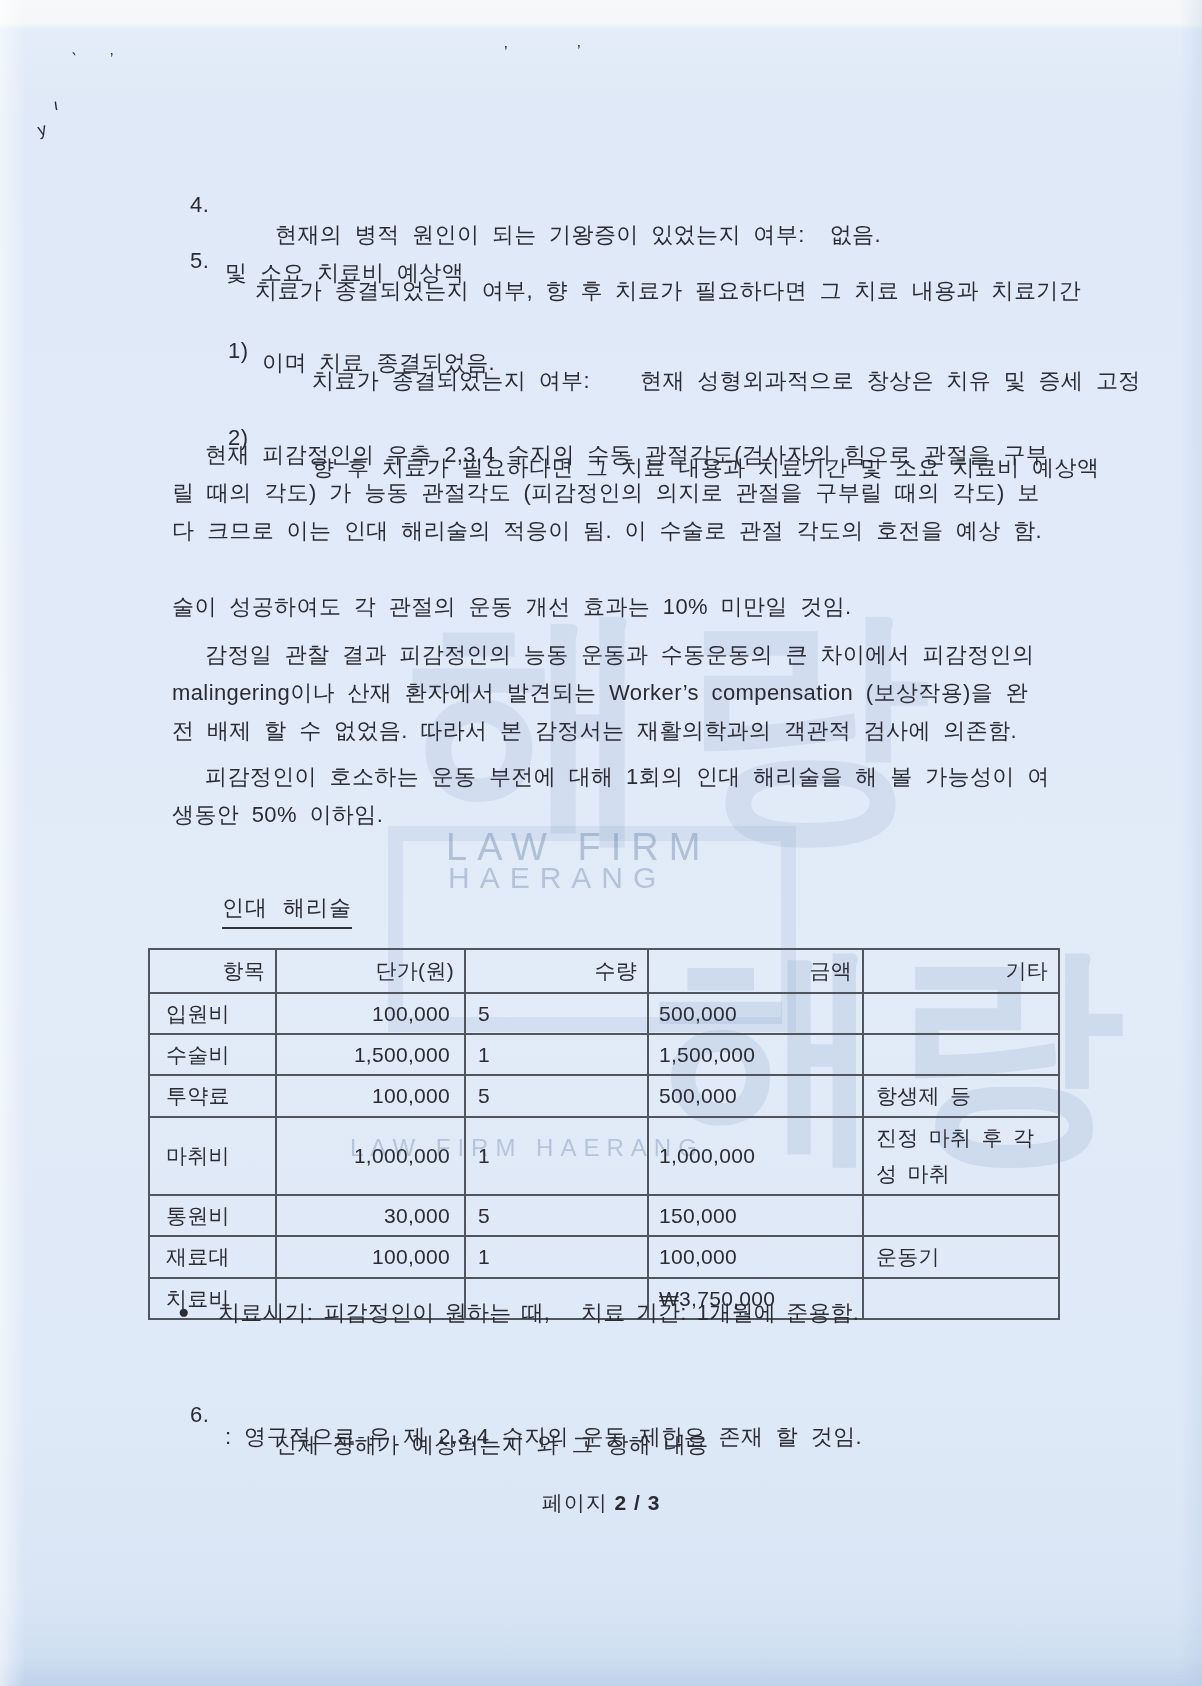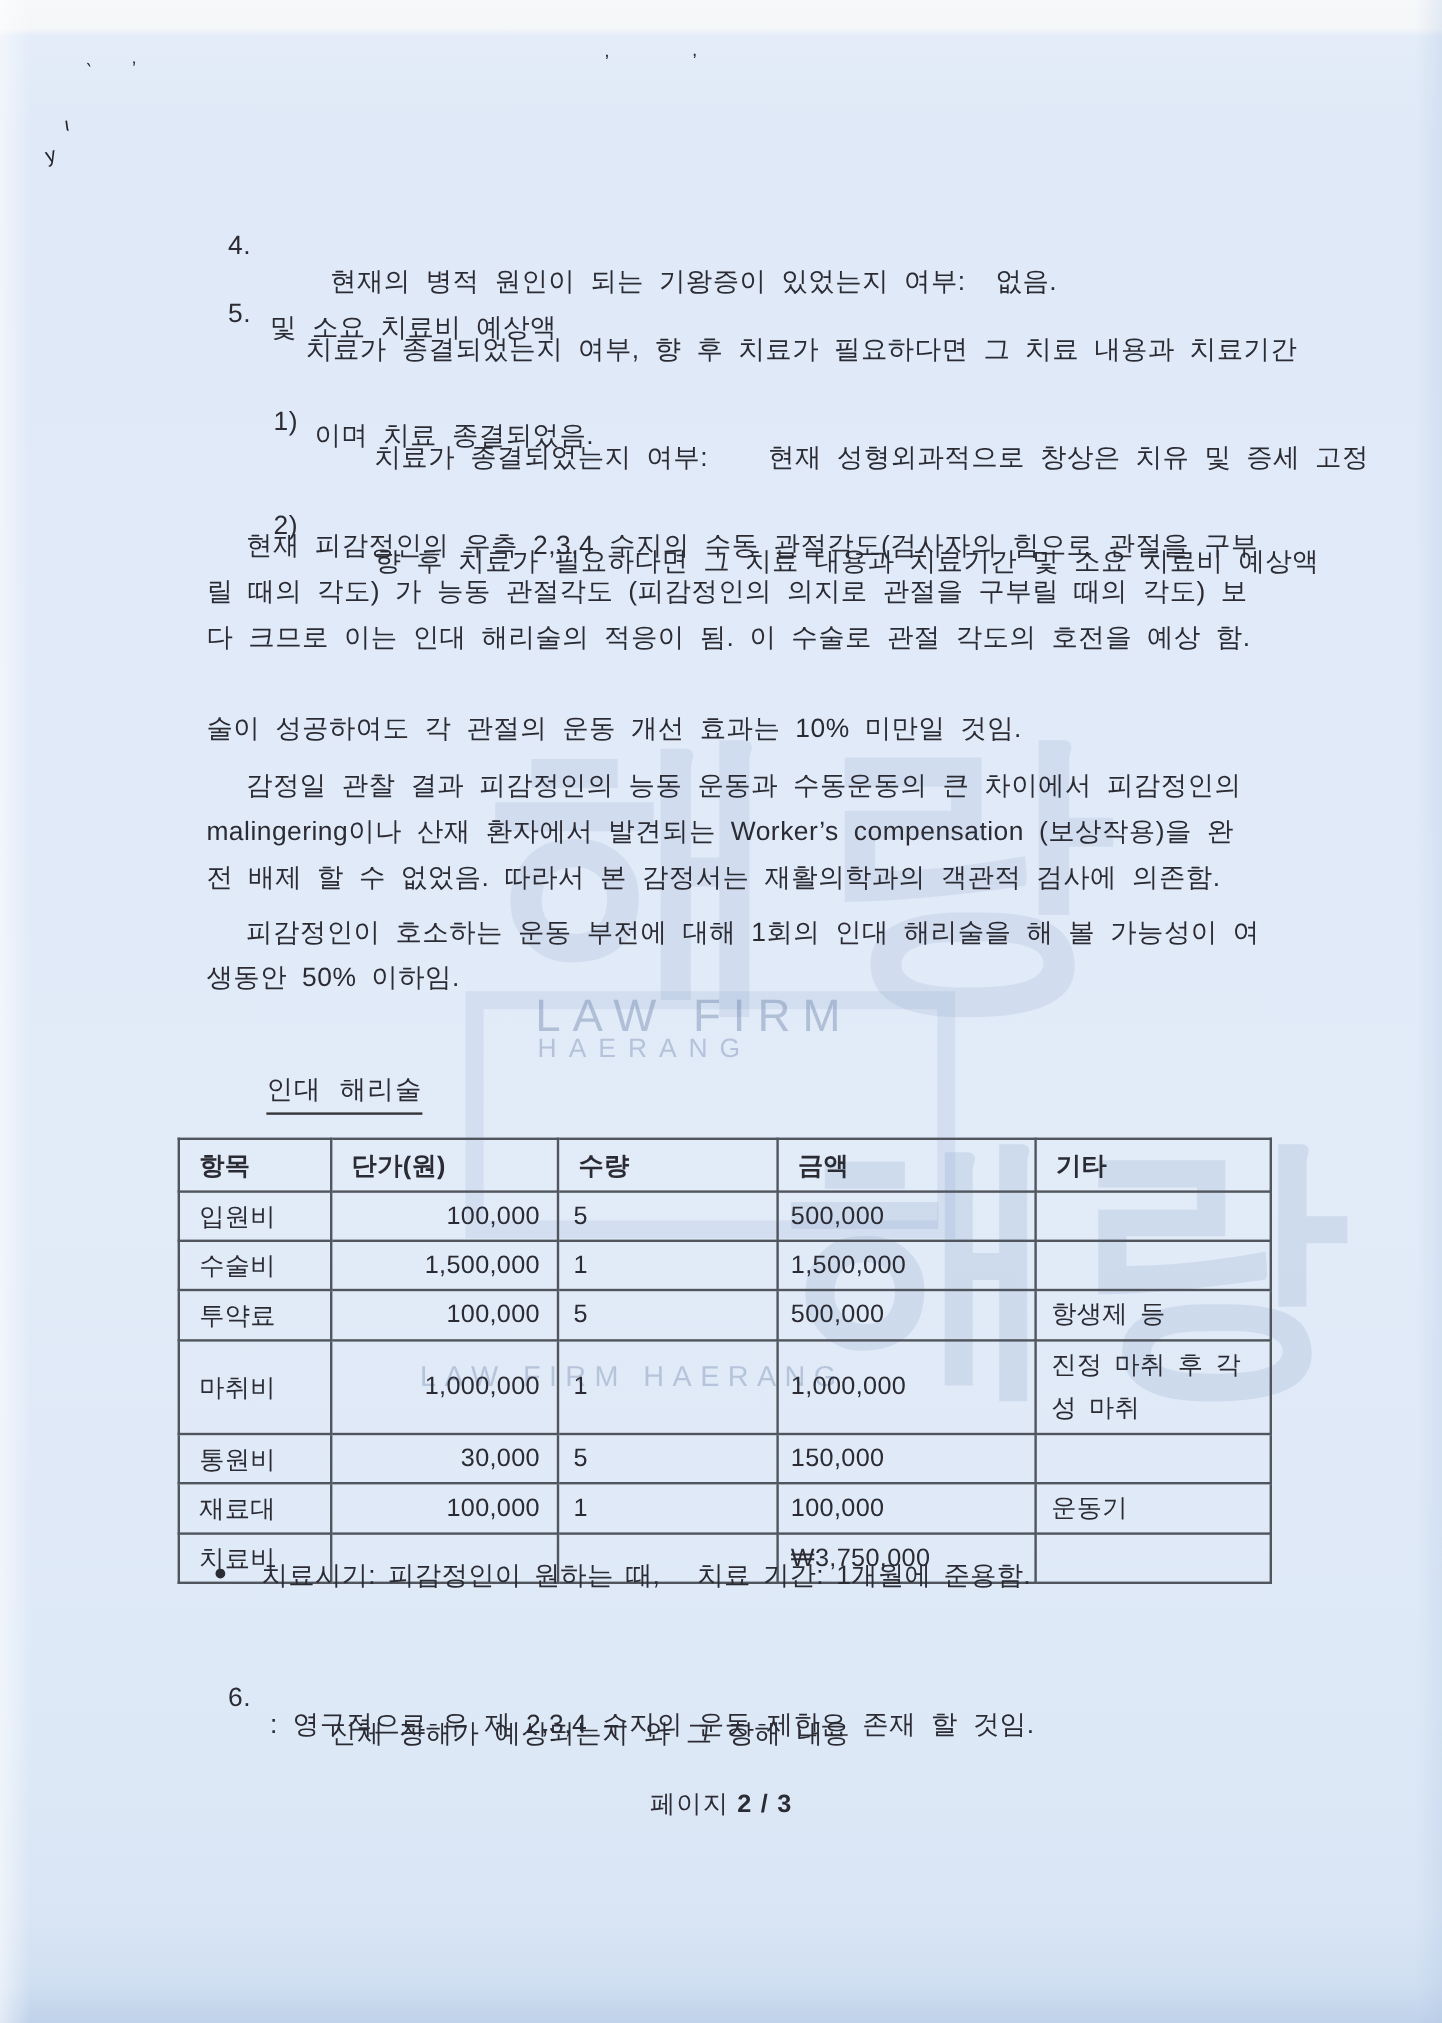--- a/index.html
+++ b/index.html
@@ -18,37 +18,37 @@
         #e3ecf8 30px, #dfe9f7 120px,
         #e0eaf8 520px, #e2ebf8 980px,
         #dee9f7 1420px, #d9e5f4 1600px,
         #cfdef1 1655px, #bfd2ea 1686px);
   }
   
   .wm{position:absolute;z-index:0;pointer-events:none;white-space:nowrap;}
   .wm-hae-top{left:408px;top:556px;font-size:250px;font-weight:bold;letter-spacing:22px;color:rgba(130,155,195,.17);}
   .wm-box{left:388px;top:826px;width:378px;height:176px;border:15px solid rgba(130,155,195,.15);}
   .wm-latin1{left:446px;top:826px;font-size:38px;letter-spacing:10px;color:rgba(118,140,176,.45);}
-  .wm-latin2{left:448px;top:861px;font-size:22px;letter-spacing:10px;color:rgba(118,140,176,.42);}
+  .wm-latin2{left:448px;top:861px;font-size:30px;letter-spacing:10px;color:rgba(118,140,176,.42);}
   .wm-firm-kr{left:294px;top:972px;font-size:118px;font-weight:bold;letter-spacing:14px;color:rgba(130,155,195,.22);}
   .wm-hae-low{left:655px;top:898px;font-size:232px;font-weight:bold;letter-spacing:6px;color:rgba(130,155,195,.20);}
   .wm-latin3{left:350px;top:1134px;font-size:24px;letter-spacing:7px;color:rgba(118,140,176,.40);}
   
   .speck{position:absolute;z-index:2;color:#23252b;pointer-events:none;}
   
   .blk{position:absolute;z-index:1;white-space:pre;font-size:22px;line-height:30px;letter-spacing:.4px;word-spacing:6px;}
   .blk .num{position:absolute;}
   .tbl-title{position:absolute;z-index:1;left:222px;top:893px;font-size:22px;letter-spacing:1px;word-spacing:8px;
              border-bottom:2px solid #33353b;padding-bottom:4px;}
   
   table.cost{position:absolute;z-index:1;left:148px;top:948px;width:910px;
              border-collapse:collapse;table-layout:fixed;background:transparent;
              font-size:21px;letter-spacing:.3px;}
   table.cost th,table.cost td{border:2px solid #51565e;vertical-align:middle;overflow:hidden;}
-  table.cost th{font-weight:bold;text-align:left;height:38px;padding:2px 10px 2px 16px;}
+  table.cost th{font-weight:normal;text-align:right;height:38px;padding:2px 10px 2px 16px;}
   table.cost td{height:35px;padding:2px 10px;}
   table.cost td.col-item{padding-left:16px;}
   table.cost td.col-unit{text-align:right;padding-right:14px;}
   table.cost td.col-qty{text-align:left;padding-left:12px;}
   table.cost td.col-amount{padding-right:12px;}
   table.cost td.col-note{text-align:left;padding-left:12px;white-space:normal;word-spacing:4px;line-height:36px;}
   table.cost tr.tall td{height:72px;}
   table.cost tr.tall td.col-note{vertical-align:middle;}
   
   .bullet-dot{position:absolute;left:178px;top:1301px;z-index:1;font-size:19px;}

